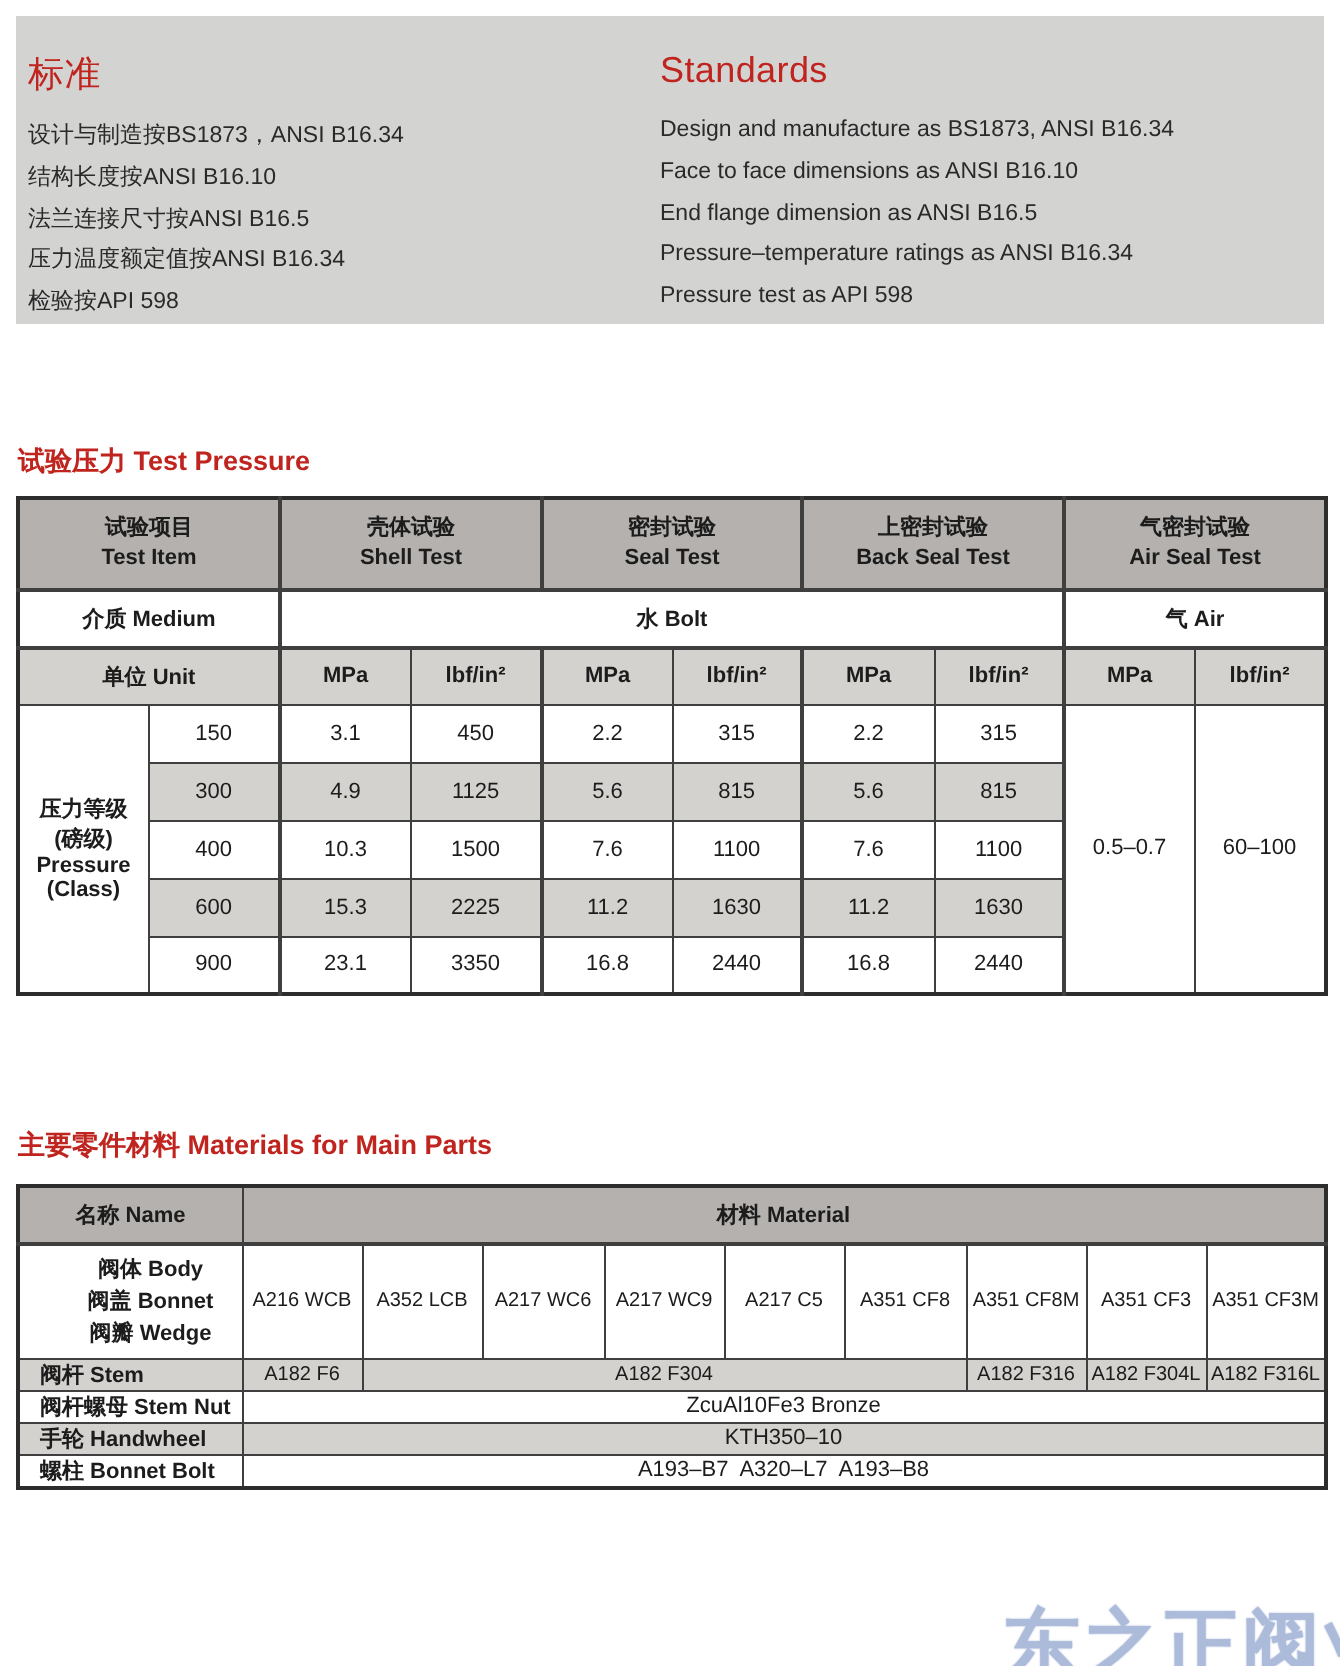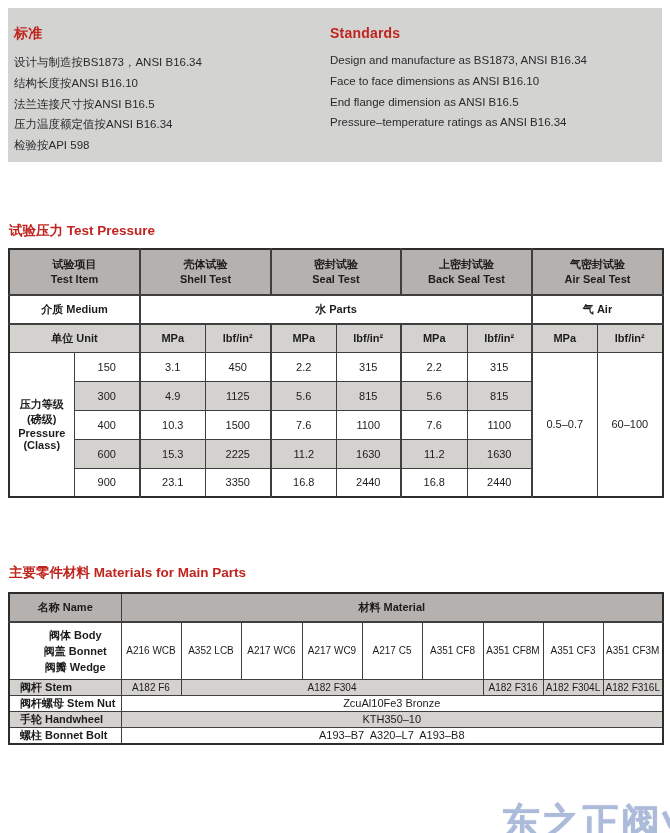--- a/index.html
+++ b/index.html
@@ -15,21 +15,21 @@
   
   .std-panel {
     position:absolute; left:8px; top:8px;
     width:654px; height:154px;
     background:#d3d3d2;
   }
   .std-col { position:absolute; top:17px; }
   .std-col.zh { left:6px; }
   .std-col.en { left:322px; }
   .std-title {
-    color:#c0241e; font-weight:700; font-size:14px;
+    color:#c0241e; font-weight:400; font-size:18px;
     margin-bottom:9px; letter-spacing:0.2px;
   }
   .std-item {
     font-size:11.5px; line-height:20.8px; color:#2a2a2a;
     white-space:nowrap;
   }
 
   
   .section-heading {
     position:absolute; left:9px;
@@ -98,20 +98,21 @@
     <div class="std-item">法兰连接尺寸按ANSI B16.5</div>
     <div class="std-item">压力温度额定值按ANSI B16.34</div>
     <div class="std-item">检验按API 598</div>
   </div>
   <div class="std-col en">
     <div class="std-title">Standards</div>
     <div class="std-item">Design and manufacture as BS1873, ANSI B16.34</div>
     <div class="std-item">Face to face dimensions as ANSI B16.10</div>
     <div class="std-item">End flange dimension as ANSI B16.5</div>
     <div class="std-item">Pressure–temperature ratings as ANSI B16.34</div>
+    <div class="std-item">Pressure test as API 598</div>
   </div>
 </div>
 
 <div class="section-heading" id="heading-test">试验压力 Test Pressure</div>
 
 <table id="test-pressure-table">
   <colgroup>
     <col style="width:65px">
       <col style="width:66px">
     <col style="width:65px">
@@ -141,21 +142,21 @@
       <span>上密封试验</span>
           <span>Back Seal Test</span>
     </td>
     <td colspan="2" class="dark bold two-line grp">
       <span>气密封试验</span>
           <span>Air Seal Test</span>
     </td>
   </tr>
   <tr class="medium">
     <td colspan="2" class="white bold">介质 Medium</td>
-    <td colspan="6" class="white bold grp">水 Parts</td>
+    <td colspan="6" class="white bold grp">水 Bolt</td>
     <td colspan="2" class="white bold grp">气 Air</td>
   </tr>
   <tr class="unit">
     <td colspan="2" class="light bold">单位 Unit</td>
     <td class="light bold grp sup">MPa</td>
     <td class="light bold sup">lbf/in²</td>
     <td class="light bold grp sup">MPa</td>
     <td class="light bold sup">lbf/in²</td>
     <td class="light bold grp sup">MPa</td>
     <td class="light bold sup">lbf/in²</td>

